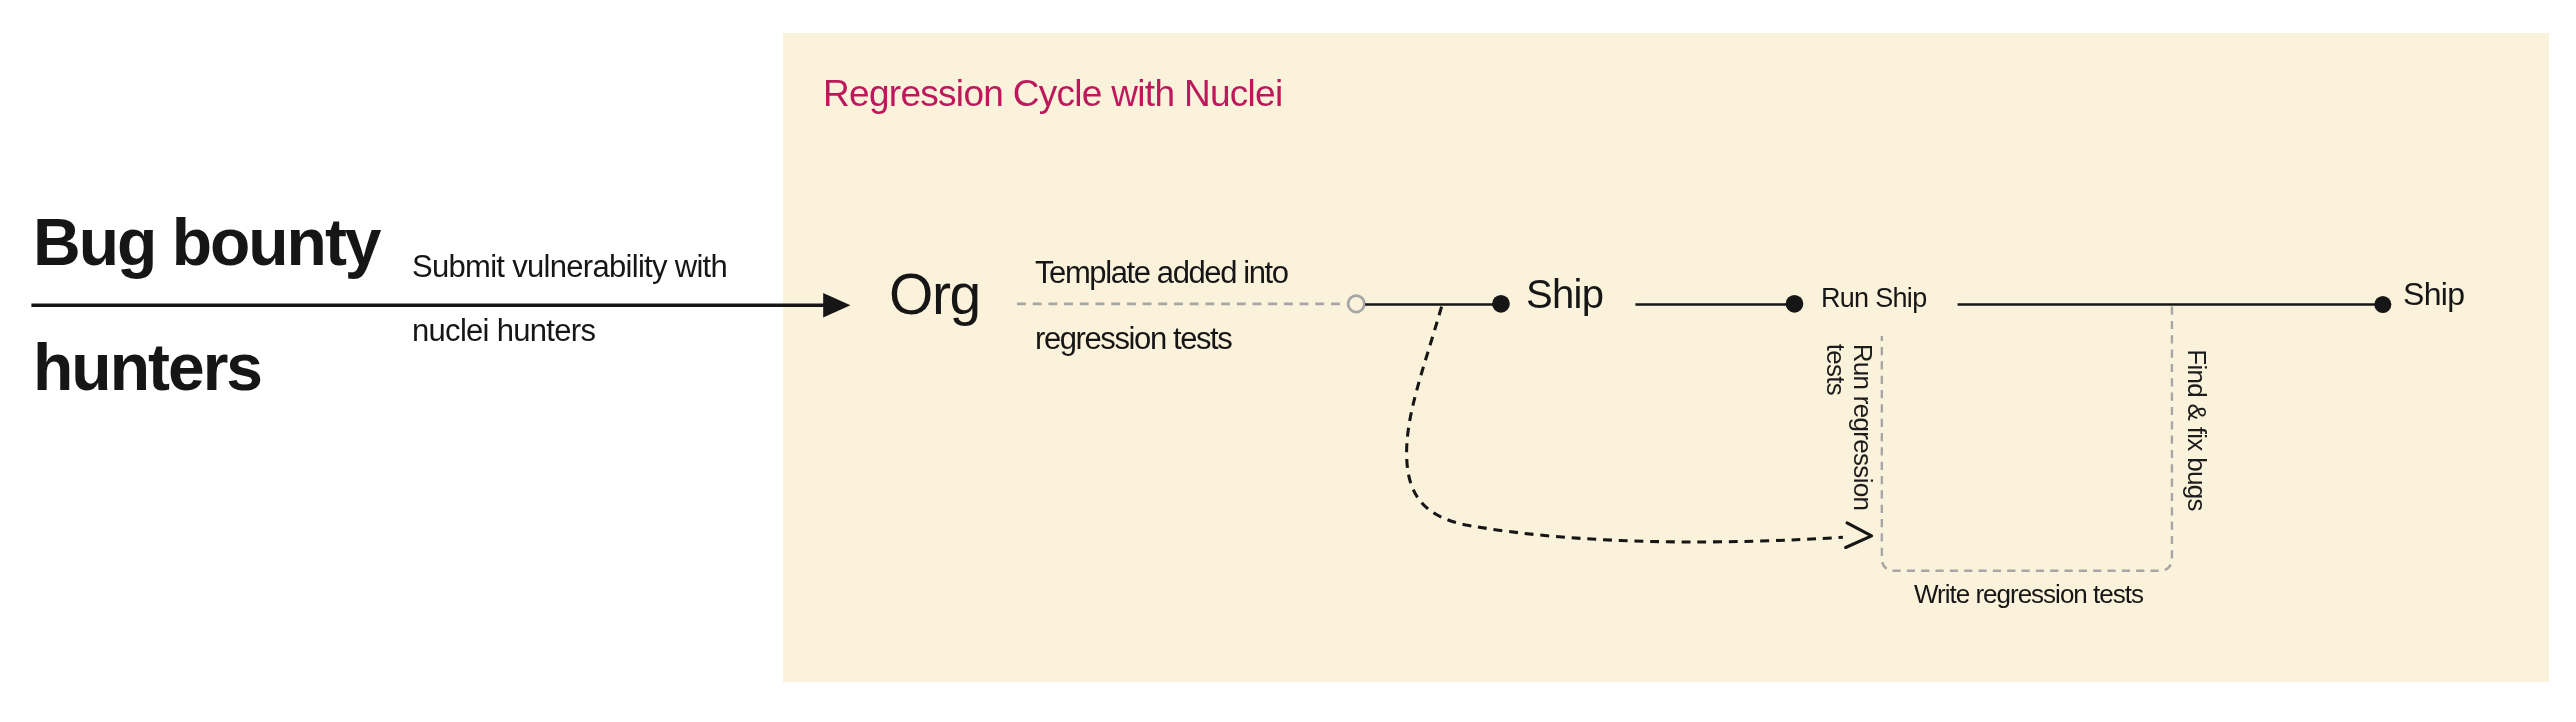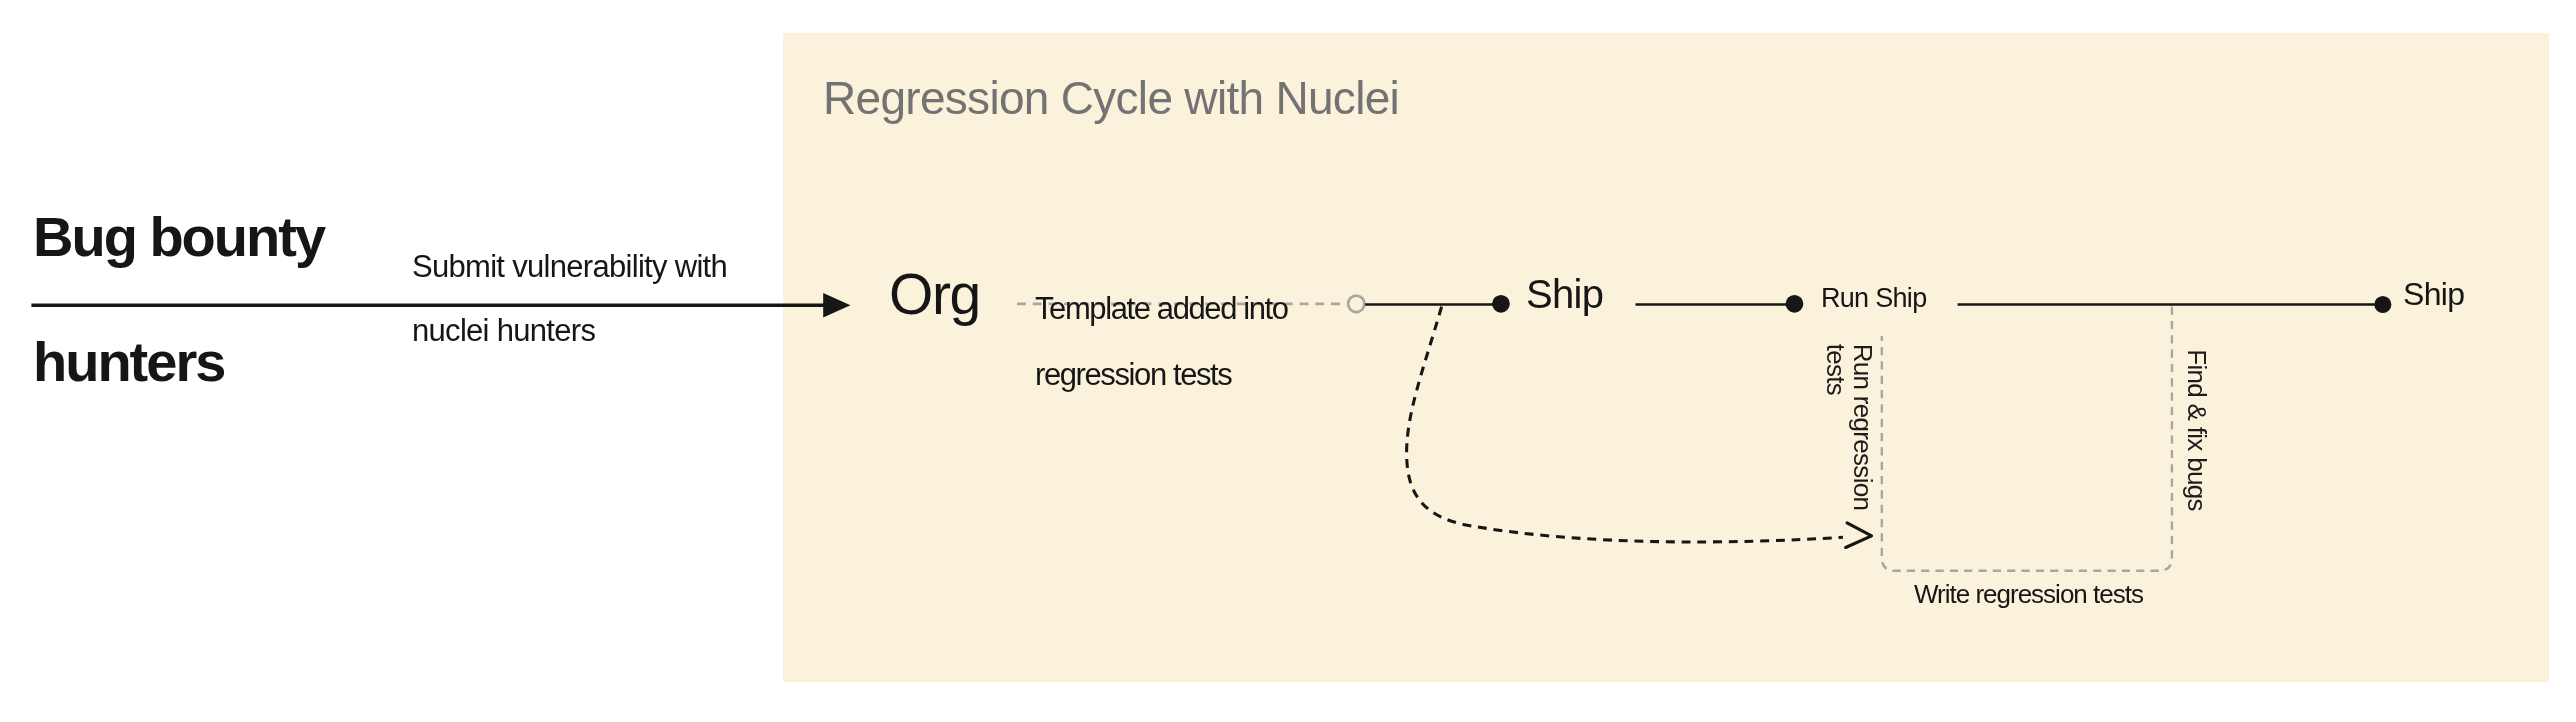--- a/index.html
+++ b/index.html
@@ -14,37 +14,37 @@
   }
   #panel {
     position: absolute;
     left: 783px; top: 33px;
     width: 1766px; height: 649px;
     background: #FBF2DB;
   }
   #shapes { position: absolute; left: 0; top: 0; width: 2576px; height: 723px; }
   .txt { position: absolute; white-space: nowrap; line-height: 1; color: #161616; }
 
-  .headline { font-size: 56px; font-weight: 700; letter-spacing: -2px; }
+  .headline { font-size: 66px; font-weight: 700; letter-spacing: -2px; }
   .hl1 { left: 33px;  top: 209px; }
   .hl2 { left: 33px;  top: 334px; }
 
   .arrow-label { font-size: 31px; font-weight: 400; letter-spacing: -0.7px; }
   .al1 { left: 412px; top: 251px; }
   .al2 { left: 412px; top: 315px; }
 
-  .panel-title { left: 823px; top: 75px; font-size: 46px; font-weight: 400; letter-spacing: -0.7px; color: #737373; }
+  .panel-title { left: 823px; top: 75px; font-size: 37px; font-weight: 400; letter-spacing: -0.7px; color: #be185d; }
 
   .node { font-weight: 400; }
   .node-org   { left: 889px; top: 266px; font-size: 57px; letter-spacing: -1.4px; }
   .node-build { left: 1526px; top: 274px; font-size: 40px; letter-spacing: -0.7px; }
   .node-run   { left: 1821px; top: 285px; font-size: 27px; letter-spacing: -0.7px; }
   .node-ship  { left: 2403px; top: 278px; font-size: 32px; letter-spacing: -0.7px; }
 
-  .tmpl-label { font-size: 31px; font-weight: 400; letter-spacing: -1.4px; margin-top: 36px; }
+  .tmpl-label { font-size: 31px; font-weight: 400; letter-spacing: -1.4px; }
   .tl1 { left: 1035px; top: 257px; }
   .tl2 { left: 1035px; top: 323px; }
 
   .small-label { font-size: 26px; font-weight: 400; letter-spacing: -1px; }
   .write-label { left: 1914px; top: 581px; text-align: right; }
 
   .vlabel {
     position: absolute;
     font-size: 26px; font-weight: 400; letter-spacing: -0.7px;
     line-height: 27px; white-space: nowrap; color: #1c1c1c;

